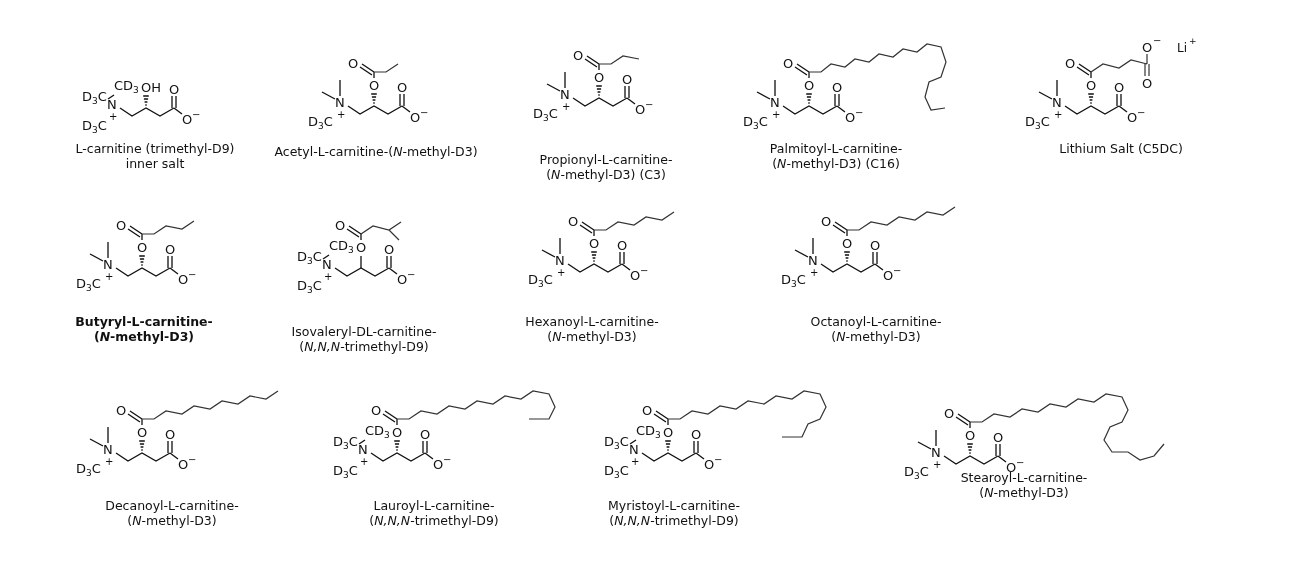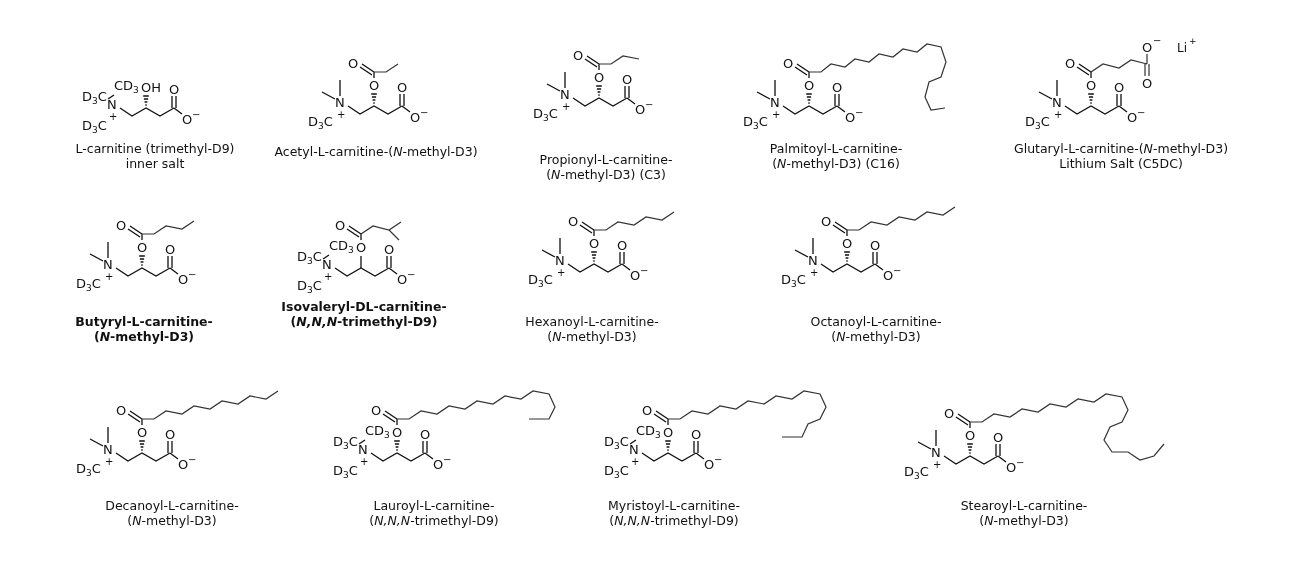--- a/index.html
+++ b/index.html
@@ -250,28 +250,27 @@
   </div>
 <div class="caption" style="left: 606px; top: 152px;">
     <span>Propionyl-L-carnitine-</span>
     <span>(<i>N</i>-methyl-D3) (C3)</span>
   </div>
 <div class="caption" style="left: 836px; top: 141px;">
     <span>Palmitoyl-L-carnitine-</span>
     <span>(<i>N</i>-methyl-D3) (C16)</span>
   </div>
 <div class="caption" style="left: 1121px; top: 141px;">
-    <span>Glutaryl-L-carnitine-(<i>N</i>-methyl-D3)</span>
     <span>Lithium Salt (C5DC)</span>
   </div>
 <div class="caption" style="left: 144px; top: 314px; font-weight: bold;">
     <span>Butyryl-L-carnitine-</span>
     <span>(<i>N</i>-methyl-D3)</span>
   </div>
-<div class="caption" style="left: 364px; top: 299px; font-weight: bold;">
+<div class="caption" style="left: 364px; top: 324px;">
     <span>Isovaleryl-DL-carnitine-</span>
     <span>(<i>N,N,N</i>-trimethyl-D9)</span>
   </div>
 <div class="caption" style="left: 592px; top: 314px;">
     <span>Hexanoyl-L-carnitine-</span>
     <span>(<i>N</i>-methyl-D3)</span>
   </div>
 <div class="caption" style="left: 876px; top: 314px;">
     <span>Octanoyl-L-carnitine-</span>
     <span>(<i>N</i>-methyl-D3)</span>
@@ -281,16 +280,16 @@
     <span>(<i>N</i>-methyl-D3)</span>
   </div>
 <div class="caption" style="left: 434px; top: 498px;">
     <span>Lauroyl-L-carnitine-</span>
     <span>(<i>N,N,N</i>-trimethyl-D9)</span>
   </div>
 <div class="caption" style="left: 674px; top: 498px;">
     <span>Myristoyl-L-carnitine-</span>
     <span>(<i>N,N,N</i>-trimethyl-D9)</span>
   </div>
-<div class="caption" style="left: 1024px; top: 498px;">
+<div class="caption" style="left: 1024px; top: 470px;">
     <span>Stearoyl-L-carnitine-</span>
     <span>(<i>N</i>-methyl-D3)</span>
   </div>
 
 </body></html>

